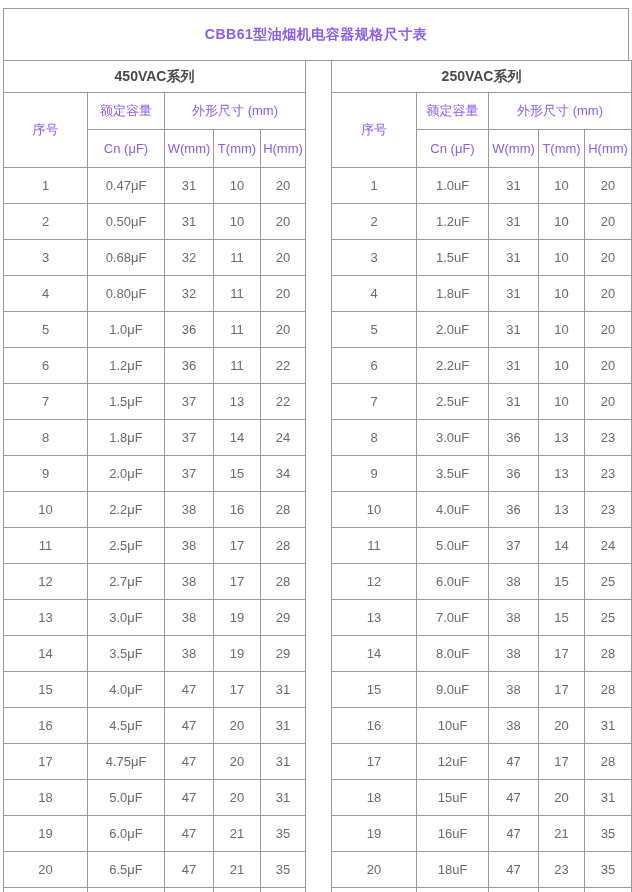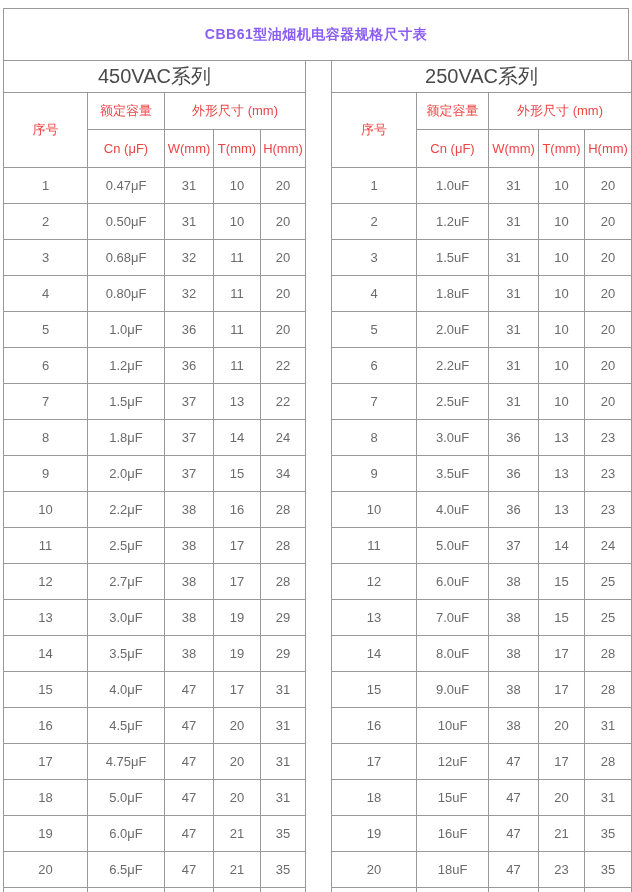--- a/index.html
+++ b/index.html
@@ -40,28 +40,28 @@
   table.spec th, table.spec td {
     border: 1px solid #999999;
     text-align: center;
     vertical-align: middle;
     padding: 0;
     overflow: hidden;
     white-space: nowrap;
   }
   tr.series-row th {
     height: 31px;
-    font-size: 20px; font-weight: normal; color: #4a4a4a;
+    font-size: 14px; font-weight: bold; color: #4a4a4a;
   }
   tr.hdr-a th { height: 36px; }
   tr.hdr-b th { height: 37px; }
   tr.hdr-a th, tr.hdr-b th {
     font-weight: normal;
     font-size: 13px;
-    color: #ef4444;
+    color: #8b5cf6;
   }
   tbody tr { height: 36px; }
   tbody td {
     font-size: 13px;
     color: #6b6b6b;
   }
   tfoot tr { height: 36px; }
 </style>
 </head>
 <body>

